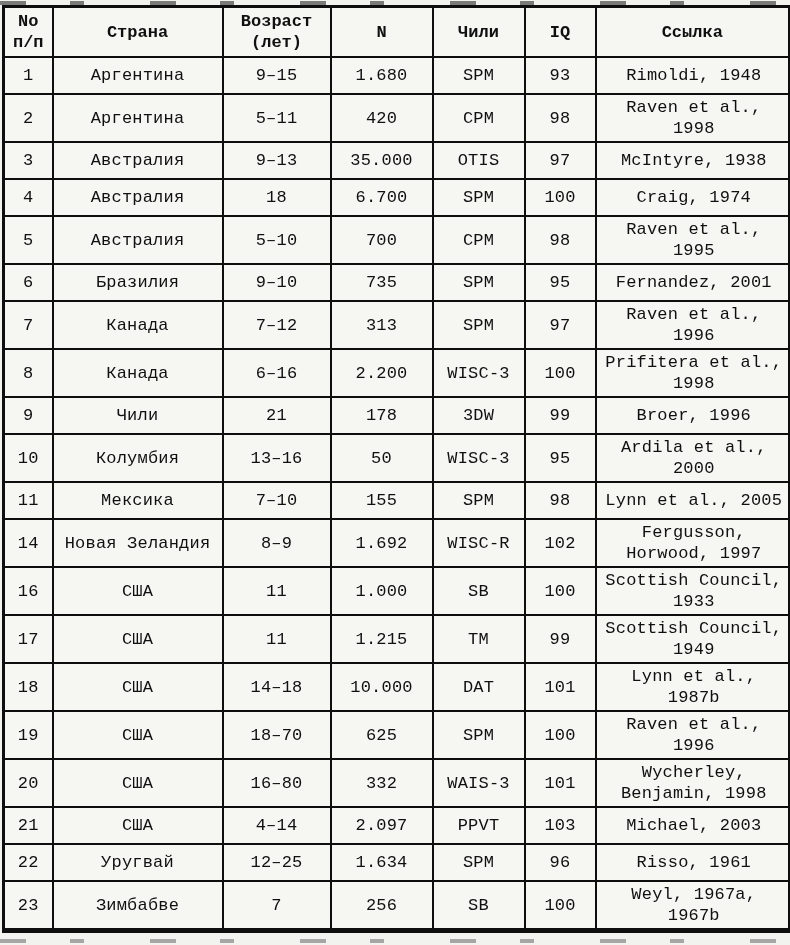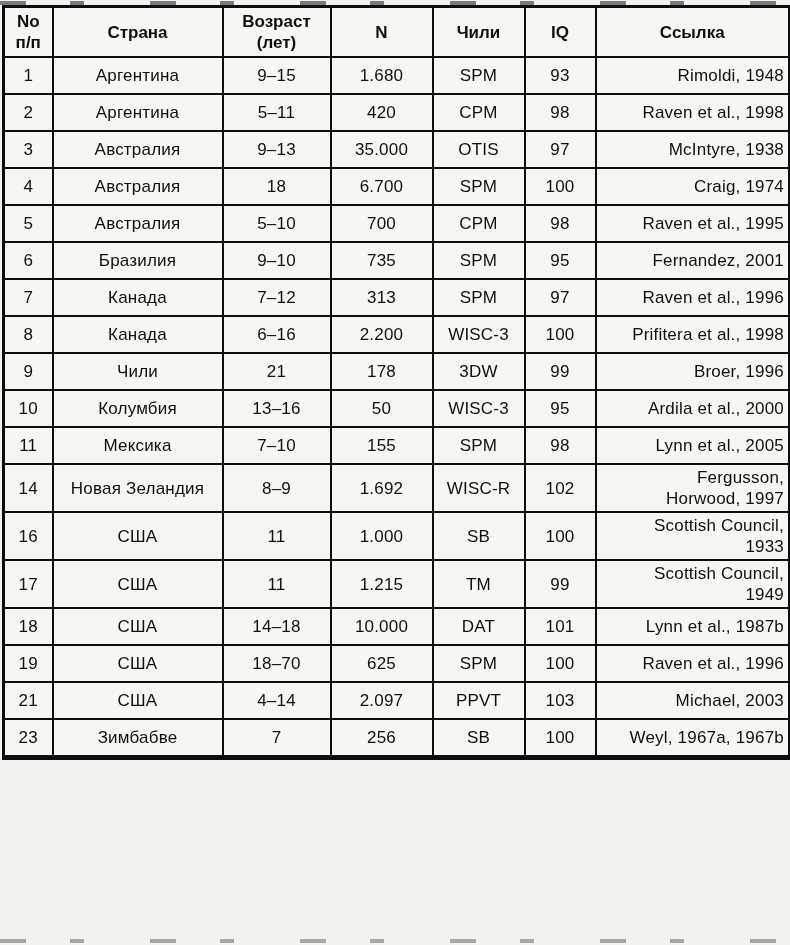--- a/index.html
+++ b/index.html
@@ -9,20 +9,21 @@
     height: 945px;
     background: #f2f2ef;
     font-family: "Liberation Sans", sans-serif;
     color: #101010;
     overflow: hidden;
   }
   .page {
     position: relative;
     width: 790px;
     height: 945px;
+    font-family: Liberation Mono, monospace;
   }
   
   .artifact-strip {
     position: absolute;
     left: 0;
     width: 790px;
     height: 4px;
     background: repeating-linear-gradient(90deg,
       #1a1a1a 0 26px, transparent 26px 70px,
       #1a1a1a 70px 84px, transparent 84px 150px);
@@ -55,21 +56,21 @@
     font-size: 17px;
     font-weight: bold;
     height: 44px;
   }
   td {
     font-size: 17px;
     height: 31px;
     letter-spacing: 0.2px;
   }
   td.col-ref {
-    text-align: right;
+    text-align: center;
     padding-left: 7px;
     margin-left: 13px;
   }
   td.col-num { font-size: 17px; }
   
   col.c0 { width: 49px; }
   col.c1 { width: 170px; }
   col.c2 { width: 108px; }
   col.c3 { width: 102px; }
   col.c4 { width: 92px; }
@@ -248,29 +249,48 @@
         <tr>
           <td class="col-num">19</td>
           <td>США</td>
           <td>18–70</td>
           <td>625</td>
           <td>SPM</td>
           <td>100</td>
           <td class="col-ref">Raven et al., 1996</td>
         </tr>
         <tr>
+          <td class="col-num">20</td>
+          <td>США</td>
+          <td>16–80</td>
+          <td>332</td>
+          <td>WAIS-3</td>
+          <td>101</td>
+          <td class="col-ref">Wycherley,
+Benjamin, 1998</td>
+        </tr>
+        <tr>
           <td class="col-num">21</td>
           <td>США</td>
           <td>4–14</td>
           <td>2.097</td>
           <td>PPVT</td>
           <td>103</td>
           <td class="col-ref">Michael, 2003</td>
         </tr>
         <tr>
+          <td class="col-num">22</td>
+          <td>Уругвай</td>
+          <td>12–25</td>
+          <td>1.634</td>
+          <td>SPM</td>
+          <td>96</td>
+          <td class="col-ref">Risso, 1961</td>
+        </tr>
+        <tr>
           <td class="col-num">23</td>
           <td>Зимбабве</td>
           <td>7</td>
           <td>256</td>
           <td>SB</td>
           <td>100</td>
           <td class="col-ref">Weyl, 1967a, 1967b</td>
         </tr>
       </tbody>
   </table>

